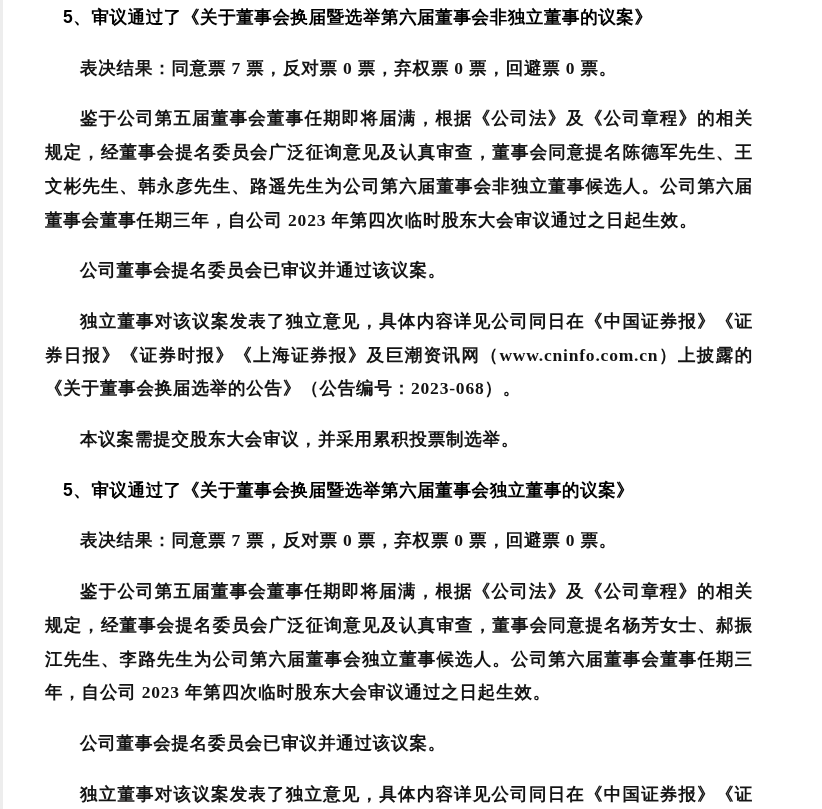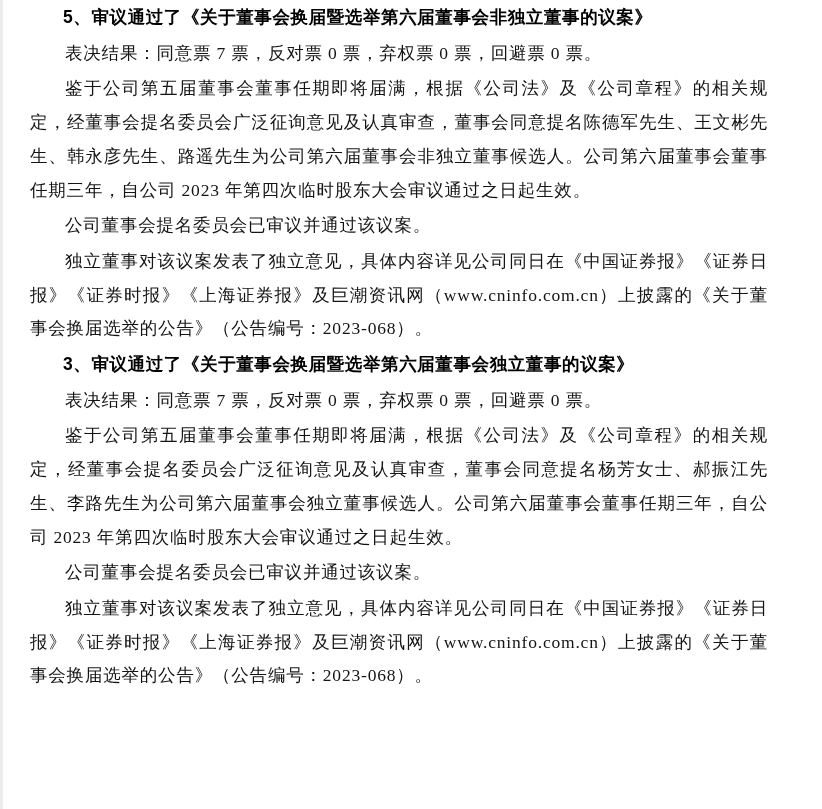--- a/index.html
+++ b/index.html
@@ -16,26 +16,27 @@
     color: #141414;
     padding: 1px 30px 0 25px;
     overflow: hidden;
     border-left: 3px solid #ededed;
     font-family: "Liberation Serif", "DejaVu Serif", serif;
     font-size: 17.5px;
     line-height: 33.7px;
     letter-spacing: 0.8px;
   }
   .para {
-    margin: 2px;
+    margin: 17px;
     text-indent: 2em;
     text-align: justify;
     text-justify: inter-character;
     text-align-last: left;
     word-break: break-all;
+    font-weight: bold;
   }
   .heading {
     margin: 0;
     text-indent: 2em;
     font-family: "Liberation Sans", "DejaVu Sans", sans-serif;
     font-weight: bold;
     font-size: 17.5px;
     color: #000000;
     letter-spacing: 0.6px;
     text-align: left;
@@ -46,23 +47,24 @@
 <body>
 
 <div class="page">
 
   <section>
     <h2 class="heading">5、审议通过了《关于董事会换届暨选举第六届董事会非独立董事的议案》</h2>
     <p class="para">表决结果：同意票 7 票，反对票 0 票，弃权票 0 票，回避票 0 票。</p>
     <p class="para">鉴于公司第五届董事会董事任期即将届满，根据《公司法》及《公司章程》的相关规定，经董事会提名委员会广泛征询意见及认真审查，董事会同意提名陈德军先生、王文彬先生、韩永彦先生、路遥先生为公司第六届董事会非独立董事候选人。公司第六届董事会董事任期三年，自公司 2023 年第四次临时股东大会审议通过之日起生效。</p>
     <p class="para">公司董事会提名委员会已审议并通过该议案。</p>
     <p class="para">独立董事对该议案发表了独立意见，具体内容详见公司同日在《中国证券报》《证券日报》《证券时报》《上海证券报》及巨潮资讯网（www.cninfo.com.cn）上披露的《关于董事会换届选举的公告》（公告编号：2023-068）。</p>
+    <p class="para">本议案需提交股东大会审议，并采用累积投票制选举。</p>
   </section>
 
   <section>
-    <h2 class="heading">3、审议通过了《关于董事会换届暨选举第六届董事会独立董事的议案》</h2>
+    <h2 class="heading">5、审议通过了《关于董事会换届暨选举第六届董事会独立董事的议案》</h2>
     <p class="para">表决结果：同意票 7 票，反对票 0 票，弃权票 0 票，回避票 0 票。</p>
     <p class="para">鉴于公司第五届董事会董事任期即将届满，根据《公司法》及《公司章程》的相关规定，经董事会提名委员会广泛征询意见及认真审查，董事会同意提名杨芳女士、郝振江先生、李路先生为公司第六届董事会独立董事候选人。公司第六届董事会董事任期三年，自公司 2023 年第四次临时股东大会审议通过之日起生效。</p>
     <p class="para">公司董事会提名委员会已审议并通过该议案。</p>
     <p class="para">独立董事对该议案发表了独立意见，具体内容详见公司同日在《中国证券报》《证券日报》《证券时报》《上海证券报》及巨潮资讯网（www.cninfo.com.cn）上披露的《关于董事会换届选举的公告》（公告编号：2023-068）。</p>
   </section>
 
 </div>
 
 </body></html>

